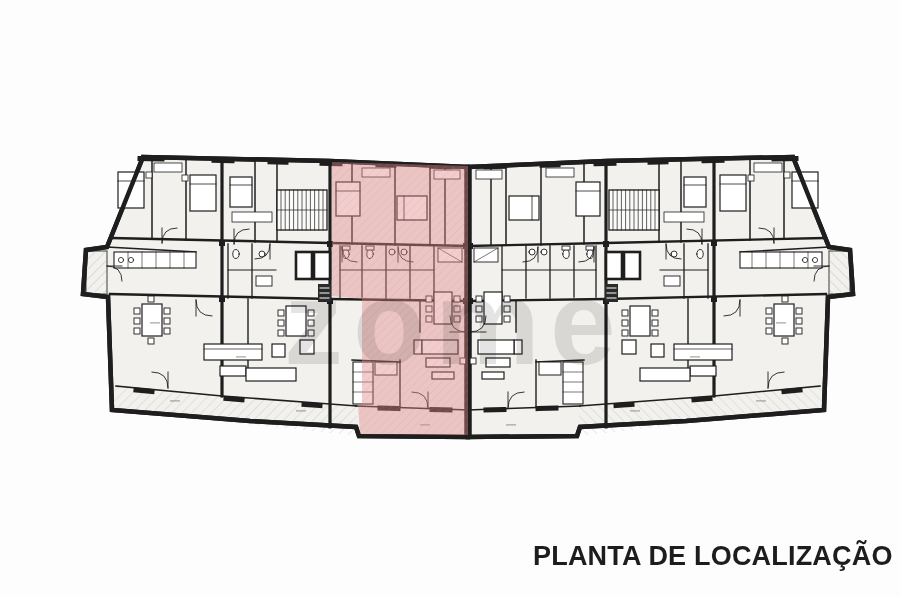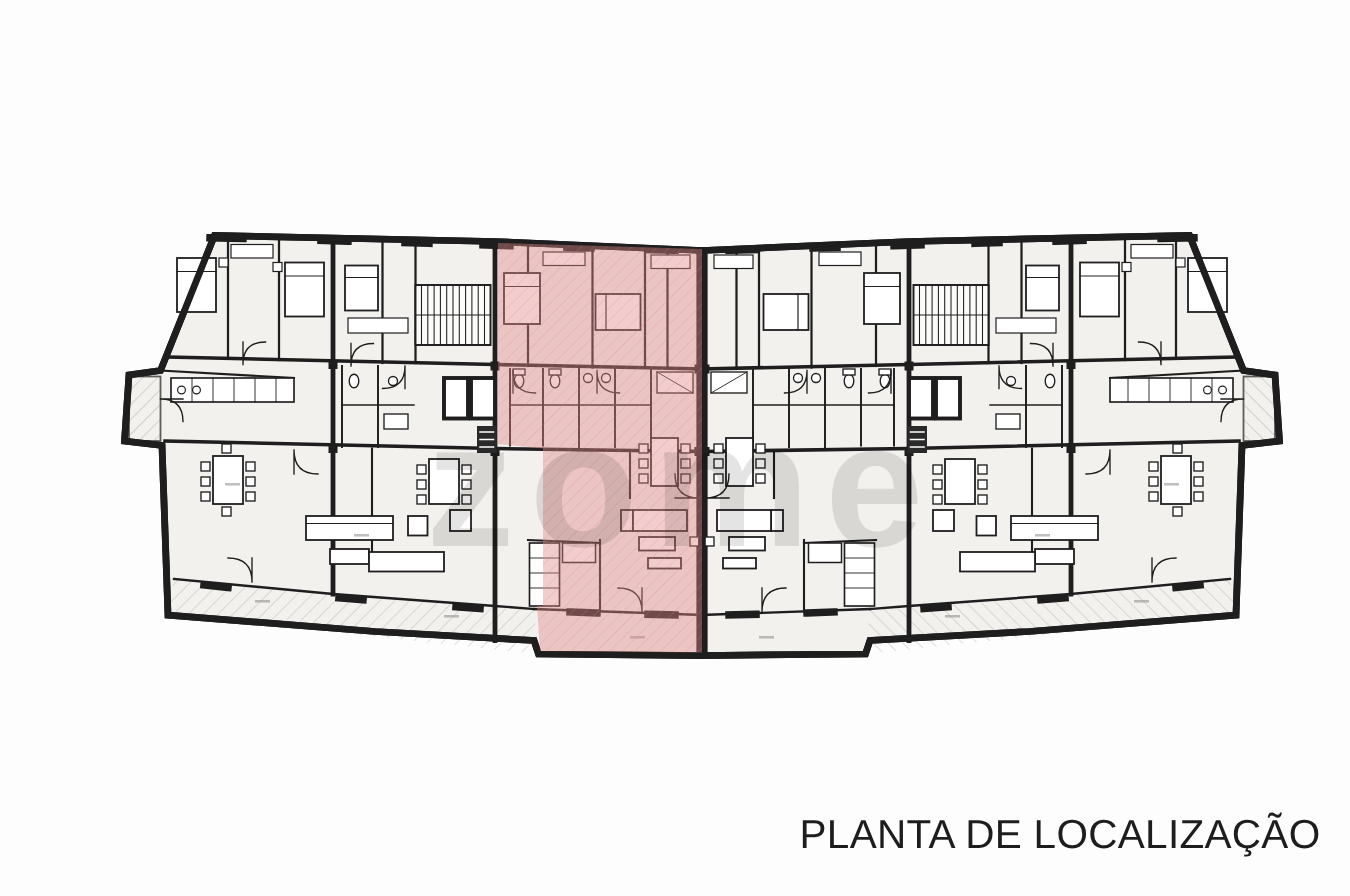--- a/index.html
+++ b/index.html
@@ -1,20 +1,20 @@
 <!DOCTYPE html>
 <html><head>
 <meta charset="utf-8">
 <style>
   html,body{margin:0;padding:0;background:#ffffff;}
   .stage{position:relative;width:900px;height:597px;background:#fdfdfd;overflow:hidden;
          font-family:"Liberation Sans", sans-serif;padding-left:25px;}
   .stage svg{position:absolute;left:0;top:0;}
   .plan-title{position:absolute;left:533px;top:541px;font-size:27px;line-height:30px;
-              color:#1d1d1d;letter-spacing:0.2px;white-space:nowrap;font-weight:400;}
+              color:#1d1d1d;letter-spacing:0.2px;white-space:nowrap;font-weight:700;}
   .watermark{font-size:118px;font-weight:700;letter-spacing:10px;}
 </style>
 </head>
 <body>
 
 <div class="stage">
 
 <svg width="900" height="597" viewBox="0 0 900 597">
   <defs>
     <pattern id="hz" width="7" height="7" patternUnits="userSpaceOnUse" patternTransform="rotate(45)">

